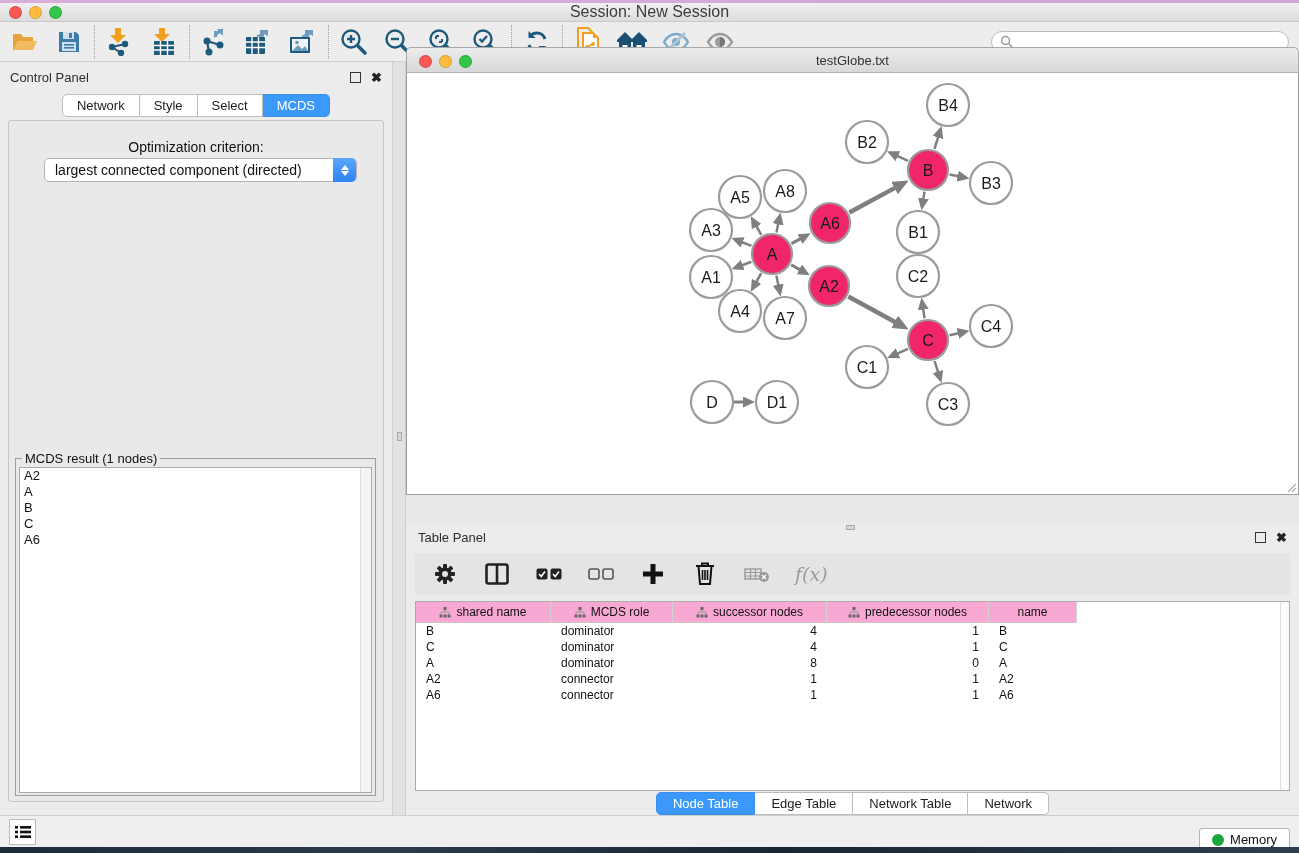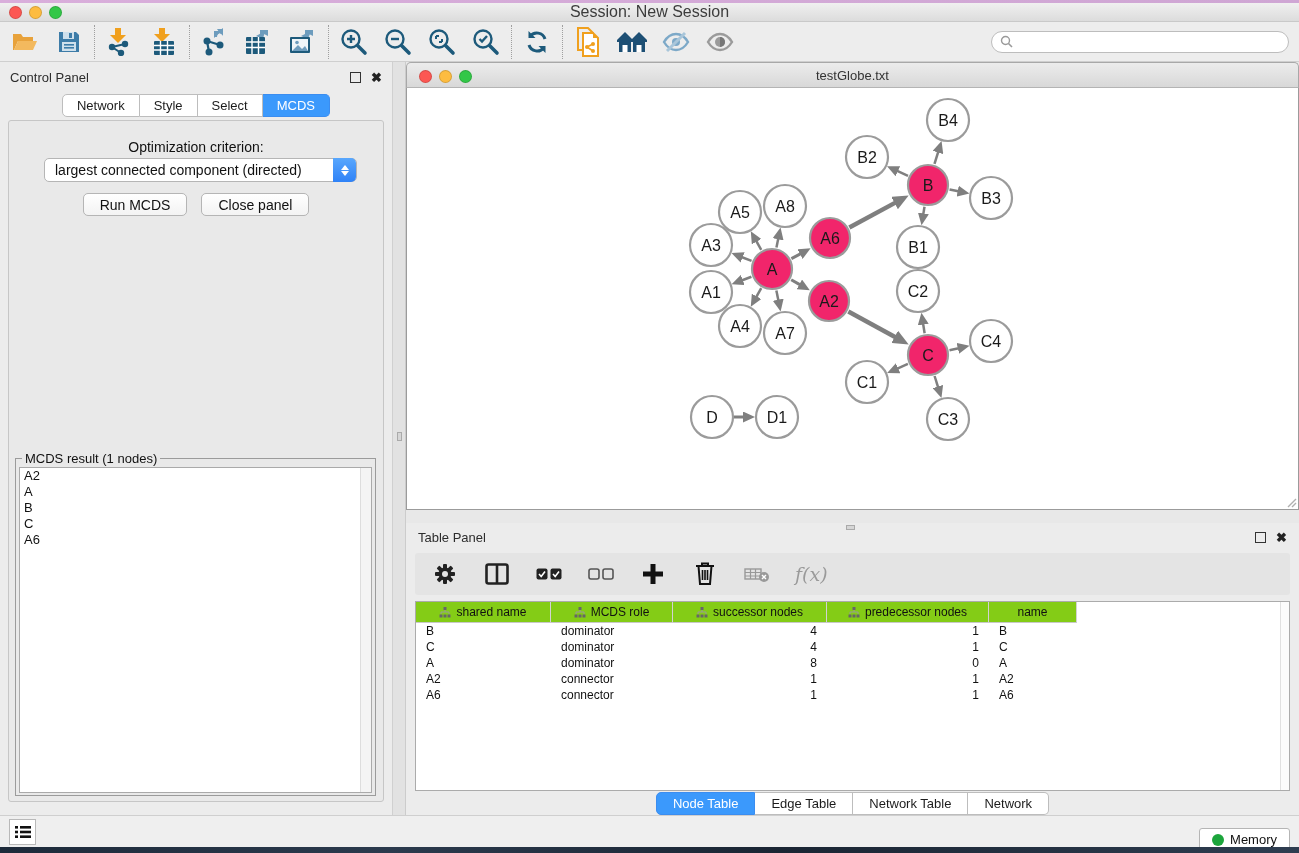--- a/index.html
+++ b/index.html
@@ -73,21 +73,21 @@
   .result-scroll { position:absolute; right:0; top:0; width:11px; height:100%;
     background:#f4f4f4; border-left:1px solid #ddd; }
 
   
   .vdivider { position:absolute; left:392px; top:62px; width:14px; height:753px;
     background:#e2e2e2; border-left:1px solid #d0d0d0; border-right:1px solid #cccccc; }
   .vgrip { position:absolute; left:4px; top:370px; width:5px; height:9px;
     border:1px solid #aaa; background:#d6d6d6; }
 
   
-  .net-window { position:absolute; left:406px; top:62px; width:893px; height:453px; }
+  .net-window { position:absolute; left:406px; top:47px; width:893px; height:453px; }
   .net-titlebar { height:26px; background:linear-gradient(#ececec,#d8d8d8);
     border:1px solid #a8a8a8; border-bottom:1px solid #b4b4b4; border-radius:5px 5px 0 0;
     position:relative; display:flex; align-items:center; }
   .net-titlebar .lights { left:12px; top:7px; }
   .net-titlebar .title { width:100%; text-align:center; font-size:13px; color:#333; }
   .net-canvas { position:relative; width:893px; height:422px; background:#fff;
     border:1px solid #9b9b9b; border-top:none; }
   .resize-grip { position:absolute; right:1px; bottom:1px; }
 
   
@@ -99,21 +99,21 @@
   .tp-toolbar { margin:2px 9px 0 9px; height:42px; background:#e4e4e4; border-radius:3px;
     display:flex; align-items:center; padding-left:16px; gap:24px; }
   .tp-toolbar .tbtn { width:28px; }
   .fx { font-family:"DejaVu Serif", serif; font-style:italic; font-size:19px; color:#9a9a9a; }
 
   .data-table { position:absolute; left:9px; top:78px; width:875px; height:190px;
     background:#fff; border:1px solid #ababab; overflow:hidden; }
   .dt-scroll { position:absolute; right:0; top:0; width:9px; height:100%;
     background:#fbfbfb; border-left:1px solid #e0e0e0; }
   .dt-headrow { display:flex; height:21px; }
-  .dt-hcell { background:#84cc16; border-right:1px solid #d2d2d2; border-bottom:1px solid #c8c8c8;
+  .dt-hcell { background:#f9a8d4; border-right:1px solid #d2d2d2; border-bottom:1px solid #c8c8c8;
     display:flex; align-items:center; justify-content:center; gap:5px;
     font-size:12px; color:#111; overflow:hidden; }
   .dt-hcell.filler { background:#fff; border-right:none; border-bottom:none; }
   .dt-row { display:flex; height:16px; align-items:center; }
   .dt-cell { font-size:12px; color:#111; padding:0 10px; overflow:hidden; white-space:nowrap; }
   .dt-cell.r { text-align:right; }
 
   .tp-tabs { position:absolute; left:0; bottom:8px; width:100%; display:flex; justify-content:center; }
   .tp-tab { font-size:13px; padding:3px 16px; background:#fff; border:1px solid #bdbdbd;
     border-left:none; color:#1c1c1c; }
@@ -329,24 +329,20 @@
         <div class="cp-tab active">MCDS</div>
       </div>
     <div class="cp-inner">
       <div class="opt-label">Optimization criterion:</div>
       <div class="dropdown">
         <span class="dd-text">largest connected component (directed)</span>
         <span class="dd-cap">
             <span class="dd-up"></span>
             <span class="dd-dn"></span>
           </span>
-      </div>
-      <div class="btn-row">
-        <button class="mac-btn">Run MCDS</button>
-        <button class="mac-btn">Close panel</button>
       </div>
       <div class="result-box">
         <span class="result-legend">MCDS result (1 nodes)</span>
         <div class="result-list">
           <div class="result-item">A2</div>
             <div class="result-item">A</div>
             <div class="result-item">B</div>
             <div class="result-item">C</div>
             <div class="result-item">A6</div>
             <div class="result-scroll"></div>

